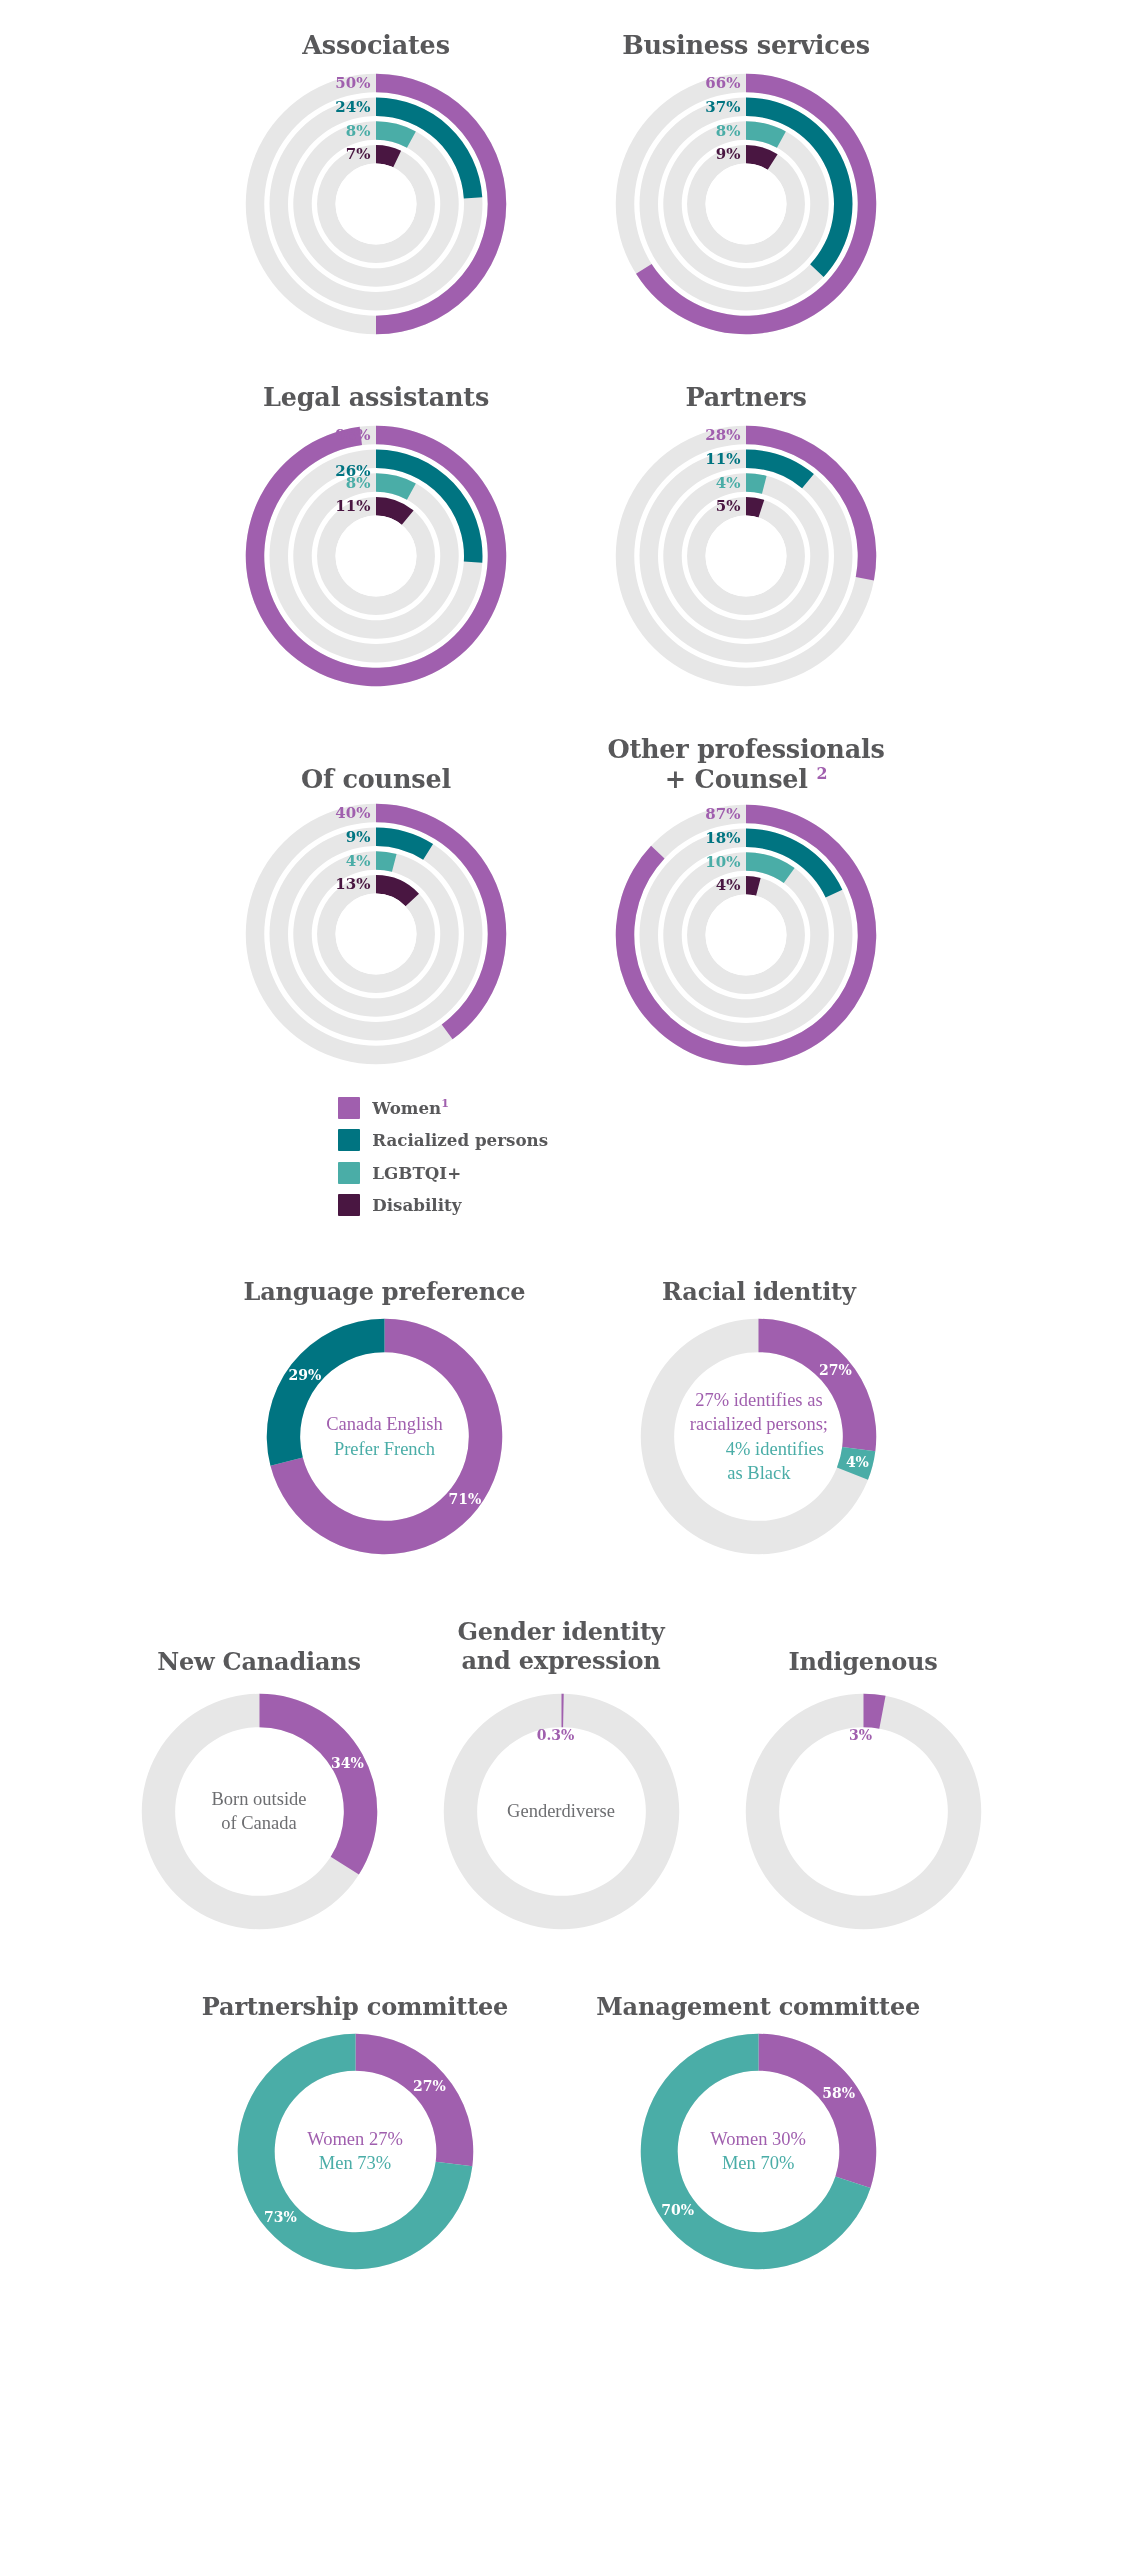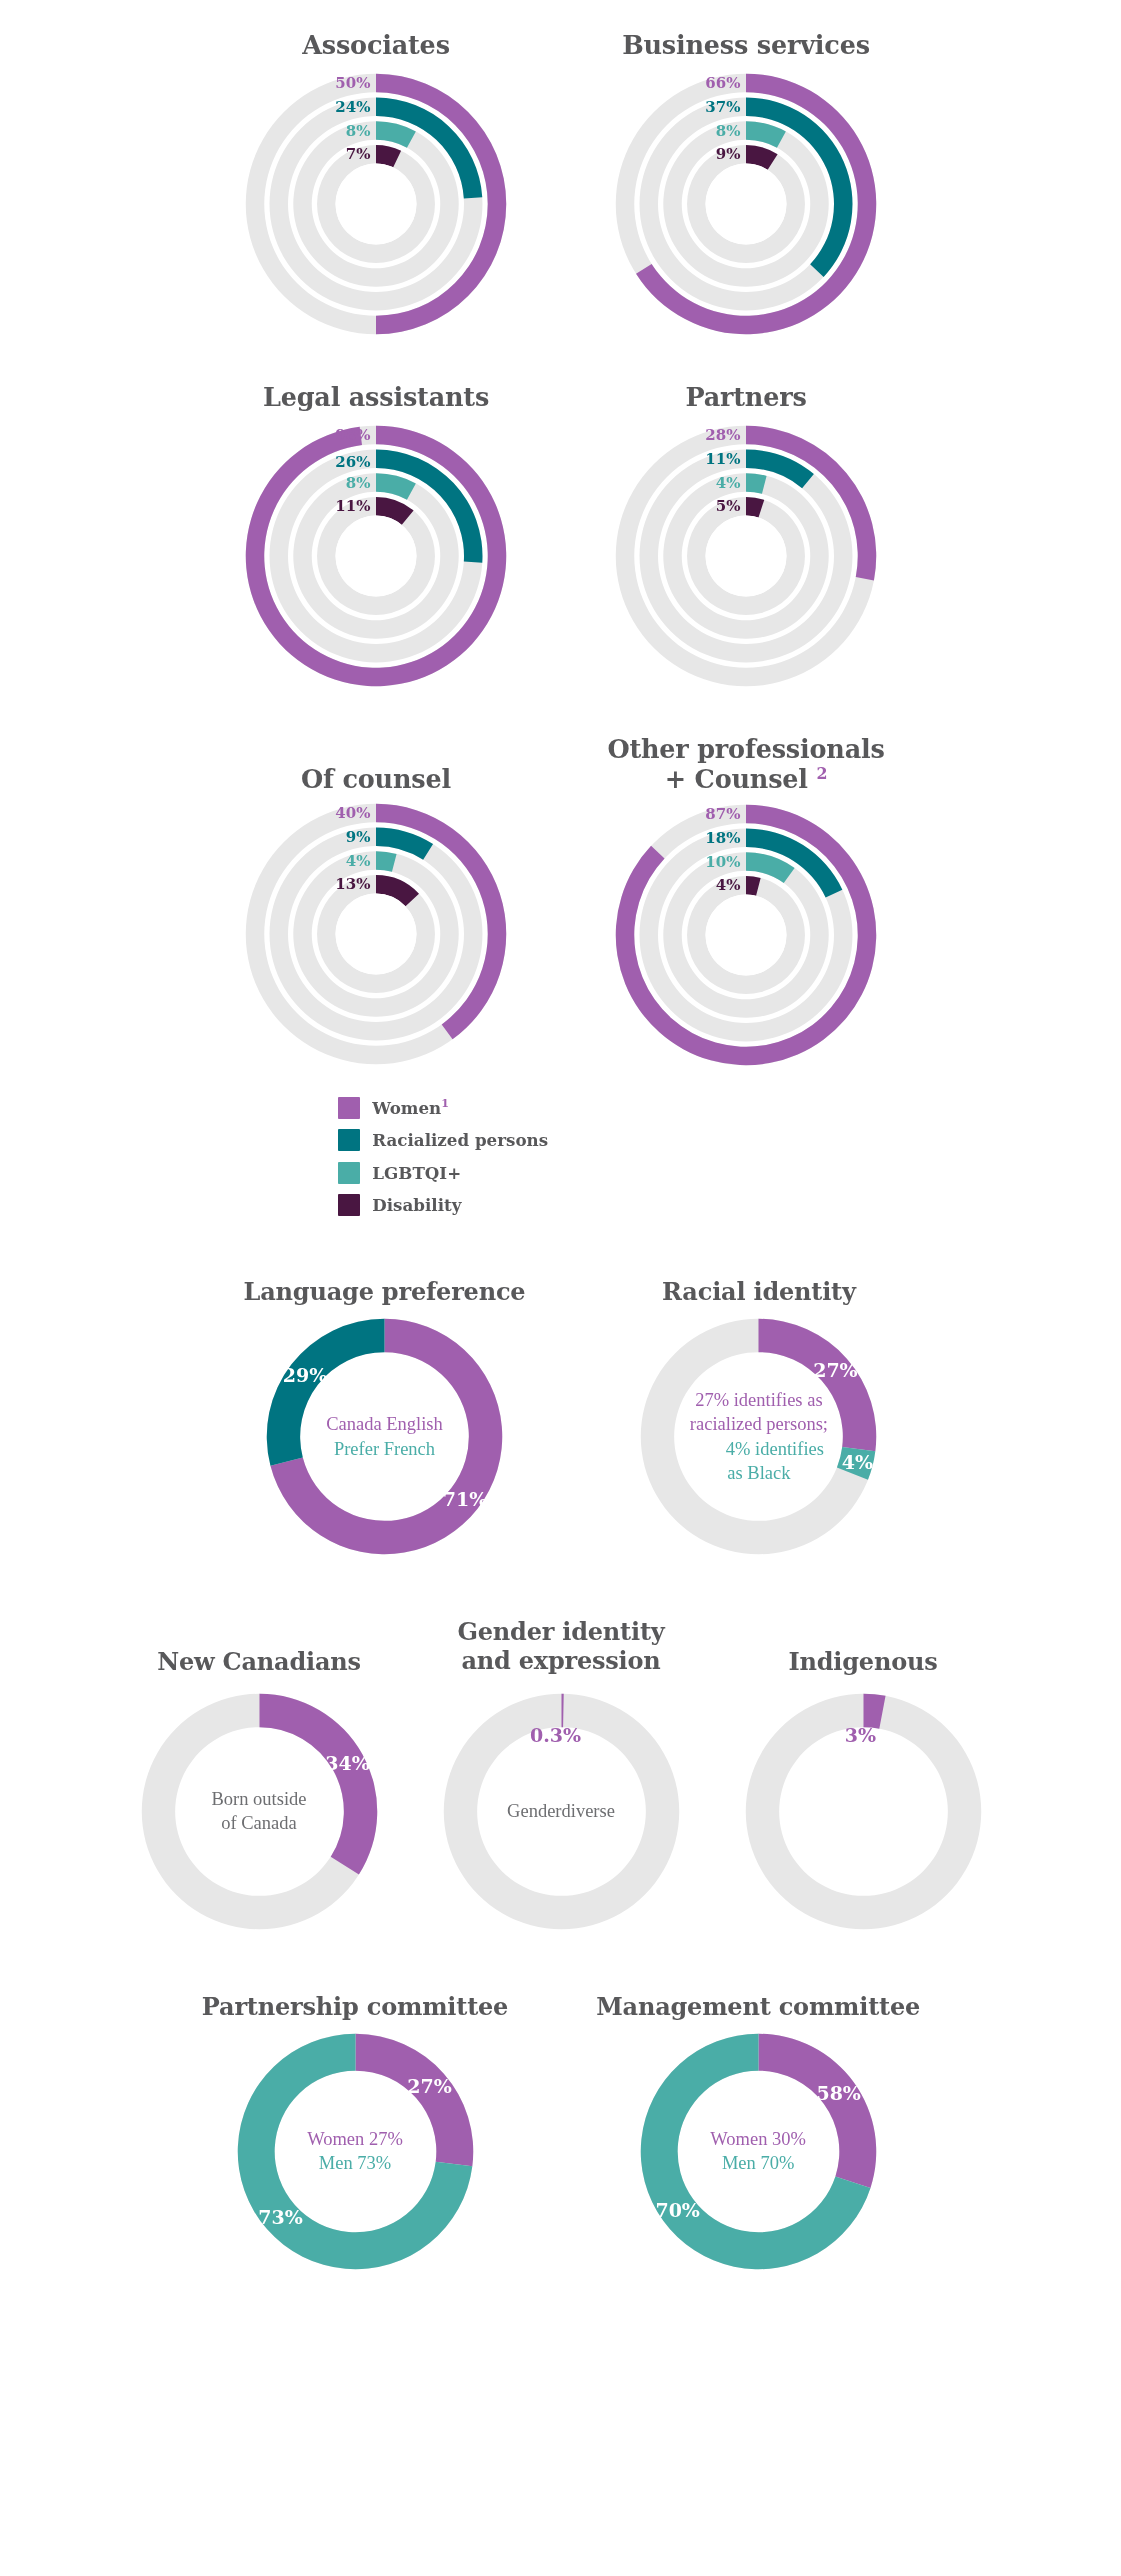--- a/index.html
+++ b/index.html
@@ -135,21 +135,21 @@
   }
   .donut-center .cline {
     font-family: "Liberation Serif", "DejaVu Serif", serif;
     font-size: 18.5px;
   }
 
   .slice-label {
     position: absolute;
     font-family: "DejaVu Serif", "Liberation Serif", serif;
     font-weight: bold;
-    font-size: 19px;
+    font-size: 14px;
     white-space: nowrap;
     transform: translate(-50%, -50%);
   }
 
   
   .gap-a { height: 30px; }
   .gap-b { height: 46px; }
   .gap-c { height: 62px; }
 </style>
 </head>
@@ -241,21 +241,21 @@
           L 149.9987259096461 77.00000001111853 A 73 73 0 1 0 150 77 Z" fill="#e7e7e7"></path>
             <path d="M 150 56 A 94 94 0 0 1 195.28484536556124 67.62717207587683
           L 185.1680182094252 86.02961235679795 A 73 73 0 0 0 150 77 Z" fill="#4aada7"></path>
             <path d="M 150 83 A 67 67 0 1 1 149.99883062940123 83.00000001020469
           L 149.99919714854414 104.00000000700621 A 46 46 0 1 0 150 104 Z" fill="#e7e7e7"></path>
             <path d="M 150 83 A 67 67 0 0 1 192.7074073131622 98.37561273402213
           L 179.32150352843973 114.5563908323137 A 46 46 0 0 0 150 104 Z" fill="#491641"></path>
             <circle cx="150" cy="150" r="46" fill="#fff"></circle>
           </svg>
           <div class="ring-label" style="top: 11px; color: rgb(160, 95, 174);">98%</div>
-          <div class="ring-label" style="top: 38px; color: rgb(0, 116, 129); margin-left: 39px;">26%</div>
+          <div class="ring-label" style="top: 47px; color: rgb(0, 116, 129); margin-left: 39px;">26%</div>
           <div class="ring-label" style="top: 59px; color: rgb(74, 173, 167);">8%</div>
           <div class="ring-label" style="top: 82px; color: rgb(73, 22, 65);">11%</div>
         </div>
     </div>
     <div class="radial-block">
       <div class="chart-title">
         <span>Partners</span>
       </div>
       <div class="radial-wrap">
           <svg viewBox="0 0 300 300" width="264" height="264">

